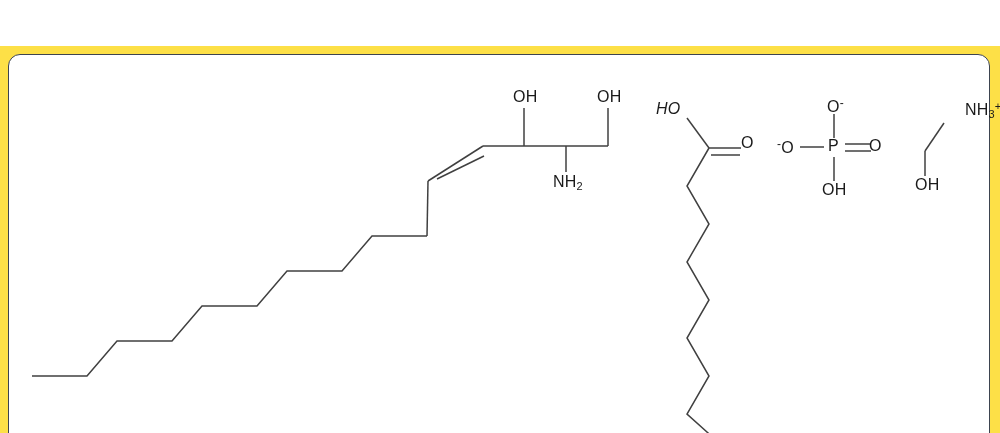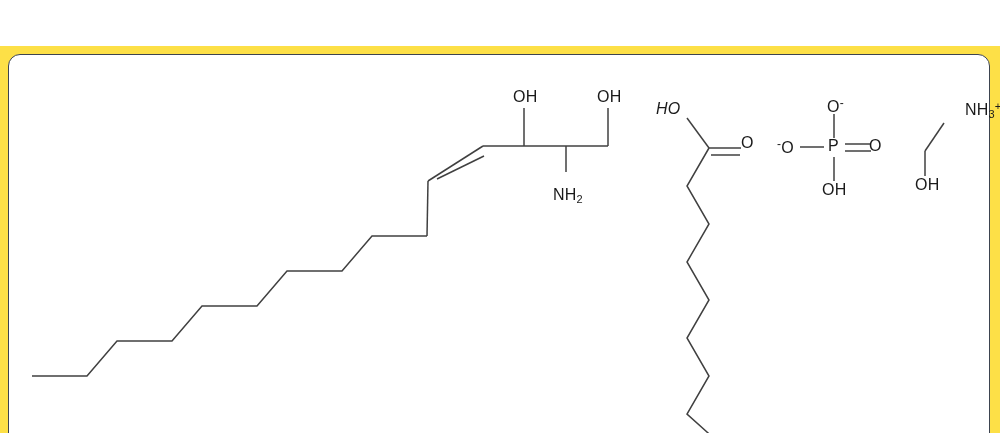--- a/index.html
+++ b/index.html
@@ -127,21 +127,21 @@
 
       <line x1="925" y1="105" x2="925" y2="130"></line>
     </g>
 
   </svg>
 
   <div class="atom-label" style="left:513px; top:43px;">OH</div>
 
   <div class="atom-label" style="left:597px; top:43px;">OH</div>
 
-  <div class="atom-label" style="left:553px; top:141px;"><span>NH</span><sub>2</sub></div>
+  <div class="atom-label" style="left:553px; top:128px;"><span>NH</span><sub>2</sub></div>
 
   <div class="atom-label" style="left:656px; top:55px;font-style:italic;">HO</div>
 
   <div class="atom-label" style="left:741px; top:89px;">O</div>
 
   <div class="atom-label" style="left:827px; top:51px;"><span>O</span><span class="chg">-</span></div>
 
   <div class="atom-label" style="left:777px; top:92px;"><span class="chg">-</span><span>O</span></div>
 
   <div class="atom-label" style="left:828px; top:92px;">P</div>

